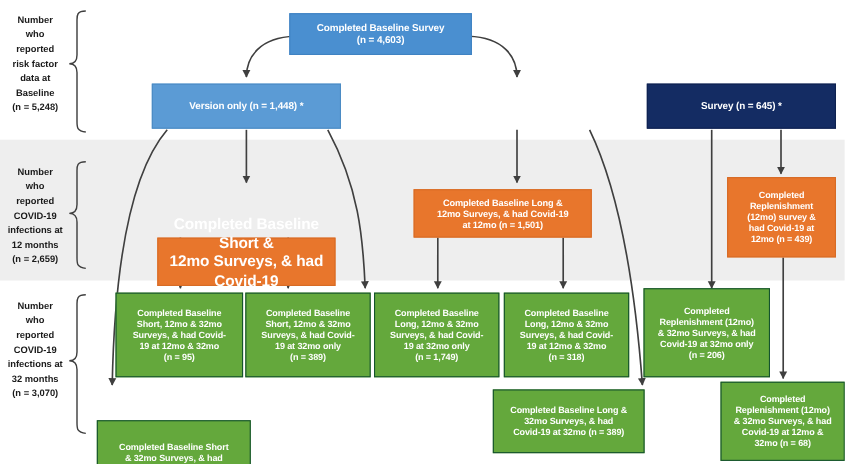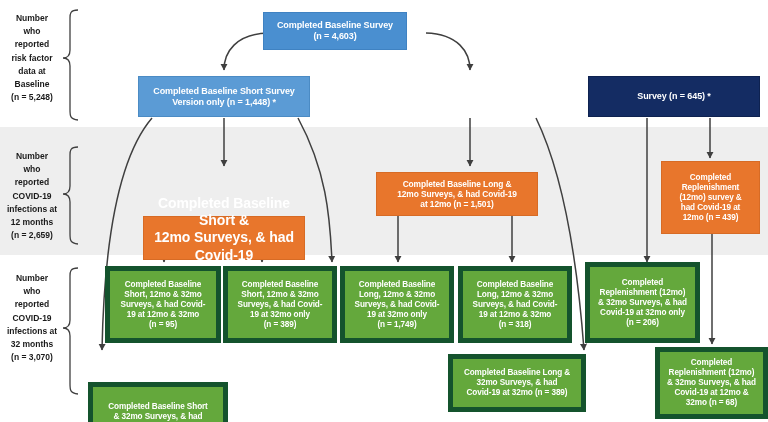--- a/index.html
+++ b/index.html
@@ -27,21 +27,21 @@
     font-weight:700;
     line-height:1.22;
     padding:2px 4px;
     letter-spacing:-0.1px;
   }
   .box span{display:block;width:100%;}
   .blue      {background:#4a8fd0;border:1px solid #3f82c2;}
   .blue-mid  {background:#5b9bd5;border:1px solid #4b8bc4;}
   .navy      {background:#142c63;border:1px solid #0e2250;}
   .orange    {background:#e8762c;border:1px solid #d76b25;}
-  .green     {background:#64a83c;border:5px solid #14532d;}
+  .green     {background:#64a83c;border:1px solid #14532d;}
 
   .side-label{
     position:absolute;
     text-align:center;
     color:#1a1a1a;
     font-weight:700;
     font-size:8.5px;
     line-height:1.55;
   }
 </style>
@@ -118,30 +118,29 @@
   <div class="side-label" style="left:2px;top:272px;width:60px;">
     <div>Number</div>
     <div>who</div>
     <div>reported</div>
     <div>COVID-19</div>
     <div>infections at</div>
     <div>32 months</div>
     <div>(n = 3,070)</div>
   </div>
 
-  <div class="box blue" style="left:263px;top:12px;width:144px;height:38px;font-size:9px;">
+  <div class="box blue" style="left:263px;top:12px;width:166px;height:38px;font-size:9px;">
     <div>
       <span>Completed Baseline Survey</span>
       <span>(n = 4,603)</span>
     </div>
   </div>
 
   <div class="box blue-mid" style="left:138px;top:76px;width:172px;height:41px;font-size:9px;">
     <div>
-      <span>Completed Baseline Short Survey</span>
       <span>Version only (n = 1,448) *</span>
     </div>
   </div>
 
 
   <div class="box navy" style="left:588px;top:76px;width:172px;height:41px;font-size:9px;">
     <div>
       <span>Survey (n = 645) *</span>
     </div>
   </div>

